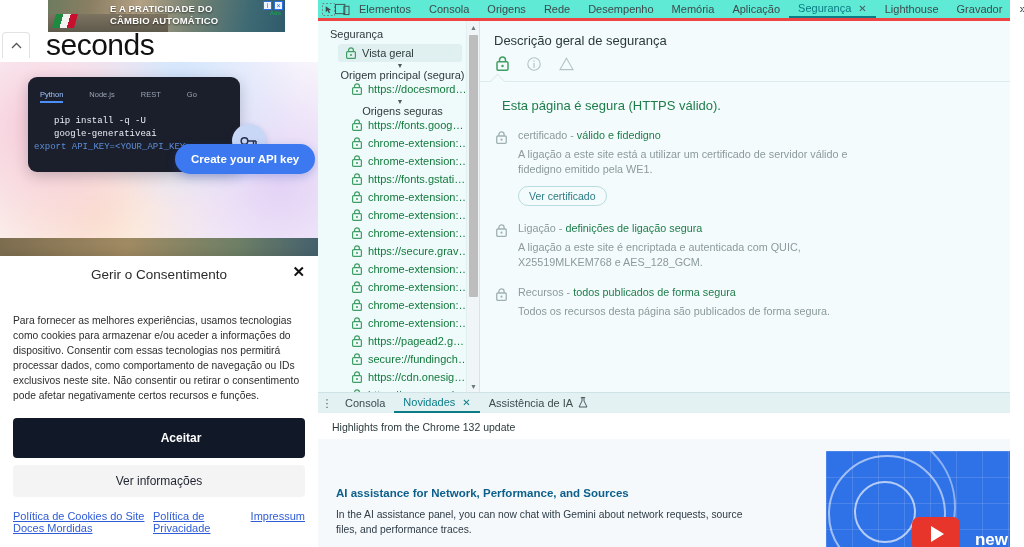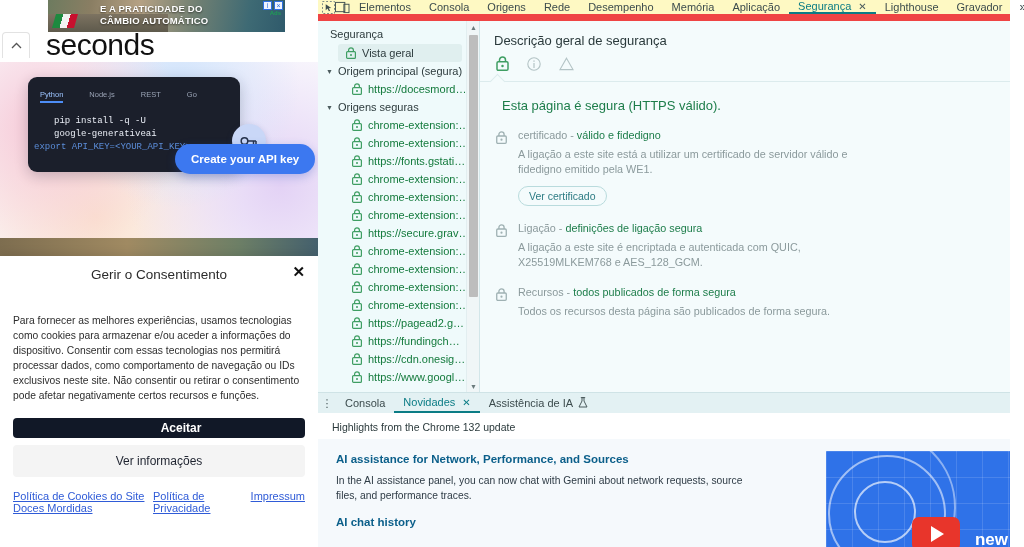--- a/index.html
+++ b/index.html
@@ -27,21 +27,21 @@
   .ad-banner .ad-road {
     position:absolute; left:0; top:14px; width:120px; height:18px;
     background: linear-gradient(180deg,#7d7361,#5e5a4c);
   }
   .ad-flag {
     position:absolute; left:6px; top:14px; width:22px; height:14px;
     background: linear-gradient(90deg,#1d8a3f 0 34%,#f2f2f2 34% 67%,#c8102e 67% 100%);
     transform: skewX(-16deg);
   }
   .ad-text {
-    position: absolute; left: 52px; top: 3px;
+    position: absolute; left: 62px; top: 3px;
     color: #fff; font-weight: bold; font-size: 9.5px; line-height: 11.5px;
     letter-spacing: .2px;
     text-shadow: 0 1px 2px rgba(0,0,0,.55);
   }
   .ad-badges {
     position:absolute; right:2px; top:1px; display:flex; gap:2px; align-items:center;
   }
   .ad-badge {
     width:9px; height:9px; border:1px solid #2d6fe0; color:#2d6fe0;
     font-size:7px; line-height:7px; text-align:center; background:#eef3ff;
@@ -105,21 +105,21 @@
     background:#ffffff;
     box-shadow:0 -2px 10px rgba(0,0,0,.10);
     padding:0 13px;
   }
   .consent-title-row { position:relative; height:36px; display:flex; align-items:center; justify-content:center;}
   .consent-title { font-size:13.5px; color:#2b2b2b;}
   .consent-close { position:absolute; right:0px; top:9px; font-size:15px; font-weight:bold; color:#111; line-height:14px;}
   .consent-body { font-size:10.3px; line-height:15.1px; color:#2d2d2d; padding-top:6px;margin-top:15px;}
   .consent-btns { margin-top:14px; display:flex; flex-direction:column; gap:7px;}
   .btn-accept {
-    height:20px; border-radius:4px; background:#111827; color:#fff;
+    height:40px; border-radius:4px; background:#111827; color:#fff;
     display:flex; align-items:center; justify-content:center; font-size:12px; font-weight:bold;padding-left:44px;
   }
   .btn-plain {
     height:32px; border-radius:4px; background:#f4f4f4; color:#1f2430;
     display:flex; align-items:center; justify-content:center; font-size:12px;
   }
   .consent-links {
     margin-top:13px; display:flex; font-size:11px; color:#2f5bd7; line-height:12px;
   }
   .consent-links a { color:#2f5bd7; text-decoration:underline; }
@@ -139,22 +139,22 @@
     position:absolute; left:2px; top:13px; width:10px; height:33px;
     background:#b6b6b6; border-radius:1px;
   }
 
   
   #devtools {
     position:relative; width:692px; height:547px; background:#ecf7f8;
     display:flex; flex-direction:column; flex:none;
   }
   .dt-tabbar {
-    height:21px; background:#fef9c3; display:flex; align-items:stretch;
-    border-bottom:7px solid #ef4444; flex:none; font-size:11px;
+    height:21px; background:#5eead4; display:flex; align-items:stretch;
+    border-bottom:3px solid #ef4444; flex:none; font-size:11px;
   }
   .dt-icon-btn {
     width:22px; display:flex; align-items:center; justify-content:center; color:#4a5a5c;
   }
   .dt-icon-btn.first { margin-left:4px; }
   .dt-tab {
     padding:0 9px; display:flex; align-items:center; color:#3c4b4d; white-space:nowrap;
   }
   .dt-tab.active { color:#0b7c85; border-bottom:2px solid #0b7c85; font-weight:normal;}
   .dt-tab .close-x { margin-left:7px; font-size:10px; color:#4a5a5c;}
@@ -166,21 +166,21 @@
     position:relative; overflow:hidden; flex:none;
   }
   .sb-title { font-size:11px; color:#2d3b3d; padding:7px 0 4px 12px; }
   .sb-row {
     display:flex; align-items:center; height:18px; font-size:11px; white-space:nowrap;
     padding-left:12px; color:#2d3b3d;
   }
   .sb-row.overview {
     background:#e0efef; border-radius:3px; margin:0 8px 0 20px; padding-left:8px; width:124px;
   }
-  .sb-row.group { font-weight:normal; color:#2d3b3d; padding-left:8px; }
+  .sb-row.group { font-weight:normal; color:#2d3b3d; padding-left:8px;flex-direction:column; }
   .sb-row.origin { padding-left:34px; color:#137a3c; }
   .tri { width:9px; display:inline-block; color:#4c5c5e; font-size:7px; margin-right:3px;}
   .lock-ico { margin-right:6px; display:inline-flex; }
   .sb-scrollbar {
     position:absolute; right:0; top:0; width:13px; height:100%;
     background:#f0f6f7; border-left:1px solid #e2eef0;
   }
   .sb-thumb { position:absolute; left:2px; top:14px; width:9px; height:262px; background:#bdbdbd; border-radius:1px;}
   .sb-ar { position:absolute; left:0; width:13px; height:12px; display:flex; align-items:center; justify-content:center; font-size:7px; color:#6a7a7c;}
   .sb-ar.t { top:0;} .sb-ar.b { bottom:0;}
@@ -211,21 +211,21 @@
   .drawer-tabs { height:20px; display:flex; align-items:stretch; font-size:11px; background:#e3f1f3;}
   .drawer-kebab { width:18px; display:flex; align-items:center; justify-content:center; color:#4a5a5c; font-size:11px;}
   .drawer-tab { padding:0 9px; display:flex; align-items:center; color:#3c4b4d; white-space:nowrap;}
   .drawer-tab.active { color:#0b7c85; border-bottom:2px solid #0b7c85;}
   .drawer-tab .close-x { margin-left:7px; font-size:10px;}
   .flask { margin-left:5px; }
   .whatsnew { flex:1; background:#ffffff; position:relative; overflow:hidden;}
   .wn-sub { font-size:10.5px; color:#2b3a3c; padding:8px 0 0 14px;}
   .wn-card { position:absolute; left:0; top:26px; right:0; bottom:0; background:#f5f9fc; }
   .wn-inner { padding:14px 0 0 18px; }
-  .wn-h { font-size:11.5px; font-weight:bold; color:#0b5f8a;}
+  .wn-h { font-size:11.5px; font-weight:bold; color:#0b5f8a;margin-top:34px;}
   .wn-p { font-size:10.3px; color:#2e3b45; line-height:15px; padding-top:8px; max-width:420px;}
   .wn-h2 { font-size:11.5px; font-weight:bold; color:#0b5f8a; padding-top:13px;}
   .wn-thumb {
     position:absolute; right:0; top:12px; width:184px; height:97px;
     background:#2f72e8; overflow:hidden;
   }
   .wn-thumb .grid {
     position:absolute; inset:0;
     background-image:
       linear-gradient(to right, rgba(255,255,255,.13) 1px, transparent 1px),
@@ -406,20 +406,30 @@
 
         <div id="secure-origin-list">
             <div class="sb-row origin">
               <span class="lock-ico">
                 <svg width="10" height="12" viewBox="0 0 10 12">
                   <rect x="0.6" y="4.6" width="8.8" height="6.8" rx="1" fill="none" stroke="#3f9e63" stroke-width="1.2"></rect>
                   <path d="M2.6 4.6 V3.2 a2.4 2.4 0 0 1 4.8 0 V4.6" fill="none" stroke="#3f9e63" stroke-width="1.2"></path>
                   <circle cx="5" cy="8" r="1" fill="#3f9e63"></circle>
                 </svg>
               </span>
+              <span>https://fonts.goog…</span>
+            </div>
+            <div class="sb-row origin">
+              <span class="lock-ico">
+                <svg width="10" height="12" viewBox="0 0 10 12">
+                  <rect x="0.6" y="4.6" width="8.8" height="6.8" rx="1" fill="none" stroke="#3f9e63" stroke-width="1.2"></rect>
+                  <path d="M2.6 4.6 V3.2 a2.4 2.4 0 0 1 4.8 0 V4.6" fill="none" stroke="#3f9e63" stroke-width="1.2"></path>
+                  <circle cx="5" cy="8" r="1" fill="#3f9e63"></circle>
+                </svg>
+              </span>
               <span>chrome-extension:…</span>
             </div>
             <div class="sb-row origin">
               <span class="lock-ico">
                 <svg width="10" height="12" viewBox="0 0 10 12">
                   <rect x="0.6" y="4.6" width="8.8" height="6.8" rx="1" fill="none" stroke="#3f9e63" stroke-width="1.2"></rect>
                   <path d="M2.6 4.6 V3.2 a2.4 2.4 0 0 1 4.8 0 V4.6" fill="none" stroke="#3f9e63" stroke-width="1.2"></path>
                   <circle cx="5" cy="8" r="1" fill="#3f9e63"></circle>
                 </svg>
               </span>
@@ -526,21 +536,21 @@
               <span>https://pagead2.g…</span>
             </div>
             <div class="sb-row origin">
               <span class="lock-ico">
                 <svg width="10" height="12" viewBox="0 0 10 12">
                   <rect x="0.6" y="4.6" width="8.8" height="6.8" rx="1" fill="none" stroke="#3f9e63" stroke-width="1.2"></rect>
                   <path d="M2.6 4.6 V3.2 a2.4 2.4 0 0 1 4.8 0 V4.6" fill="none" stroke="#3f9e63" stroke-width="1.2"></path>
                   <circle cx="5" cy="8" r="1" fill="#3f9e63"></circle>
                 </svg>
               </span>
-              <span>https://fundingch…</span>
+              <span>secure://fundingch…</span>
             </div>
             <div class="sb-row origin">
               <span class="lock-ico">
                 <svg width="10" height="12" viewBox="0 0 10 12">
                   <rect x="0.6" y="4.6" width="8.8" height="6.8" rx="1" fill="none" stroke="#3f9e63" stroke-width="1.2"></rect>
                   <path d="M2.6 4.6 V3.2 a2.4 2.4 0 0 1 4.8 0 V4.6" fill="none" stroke="#3f9e63" stroke-width="1.2"></path>
                   <circle cx="5" cy="8" r="1" fill="#3f9e63"></circle>
                 </svg>
               </span>
               <span>https://cdn.onesig…</span>

